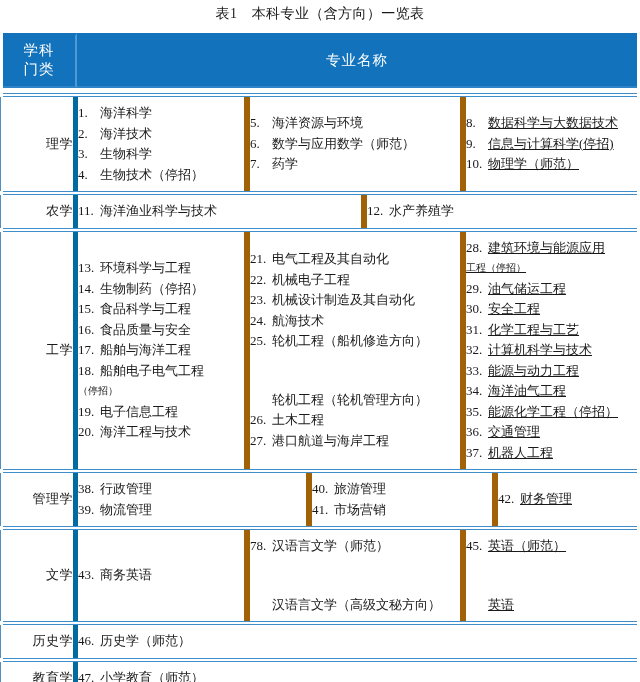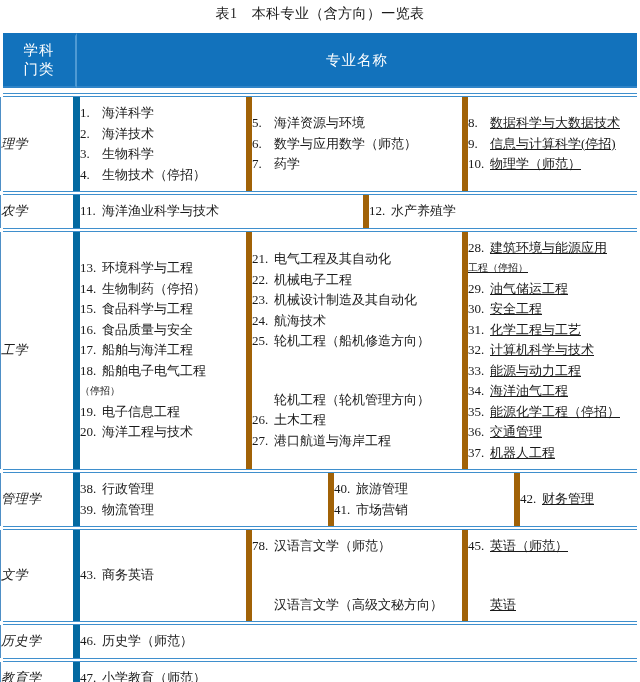--- a/index.html
+++ b/index.html
@@ -91,26 +91,25 @@
     height: 4px;
     border-top: 1.5px solid #3f8fcd;
     border-bottom: 1.5px solid #3f8fcd;
     background: #ffffff;
     box-sizing: border-box;
   }
 
   
   .cat-cell {
     width: 72px;
-    text-align: left;
+    text-align: right;
     font-size: 14px;
     letter-spacing: 0.5px;
-    border-right: 7px solid #0369a1;
+    border-right: 5px solid #0369a1;
     border-left: 1px solid #4e8fc6;
-    font-style: italic;
   }
   .vdiv {
     border-left: 6px solid #a16207;
   }
   .edge-r {
     border-right: 1px solid #4e8fc6;
   }
   .item {
     display: block;
     white-space: nowrap;
@@ -264,21 +263,21 @@
               </div>
             </td>
           </tr>
         </tbody>
       </table>
       <div class="sep"></div>
       <table class="drow">
         <tbody>
           <tr>
             <td class="cat-cell">管理学</td>
-            <td class=" pad-b" style="width:248px">
+            <td class=" pad-b" style="width:228px">
               <div class="items">
                 <span class="item"><span class="num">38.</span><span class="txt">行政管理</span></span>
                 <span class="item"><span class="num">39.</span><span class="txt">物流管理</span></span>
               </div>
             </td>
             <td class="vdiv pad-b" style="width:180px">
               <div class="items">
                 <span class="item"><span class="num">40.</span><span class="txt">旅游管理</span></span>
                 <span class="item"><span class="num">41.</span><span class="txt">市场营销</span></span>
               </div>

